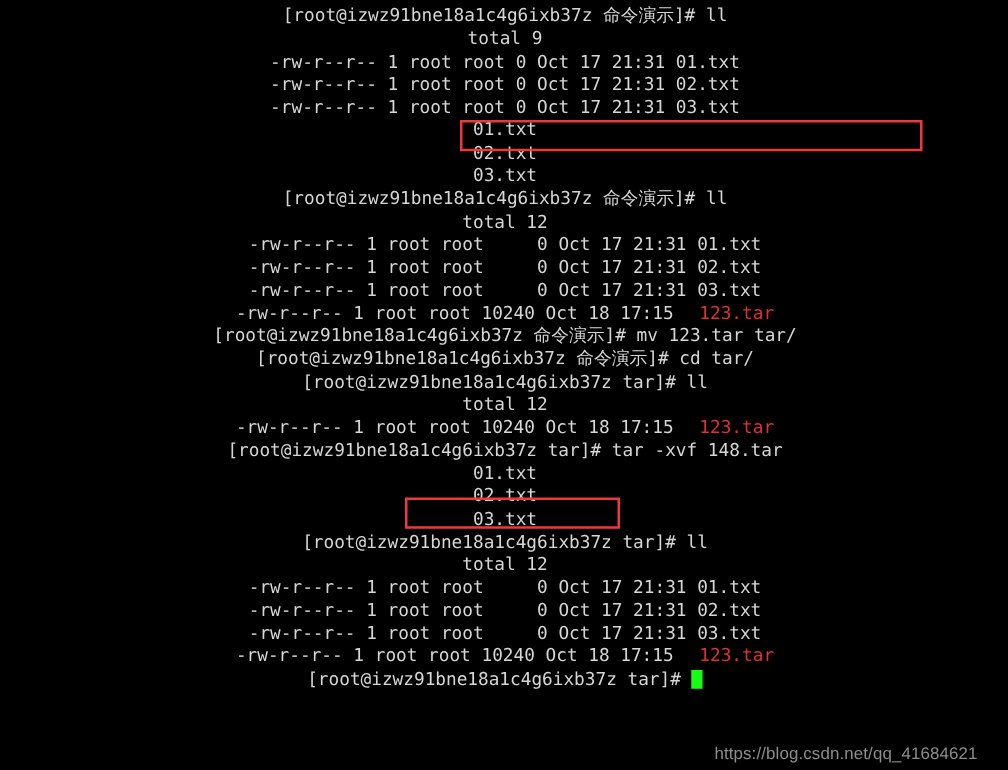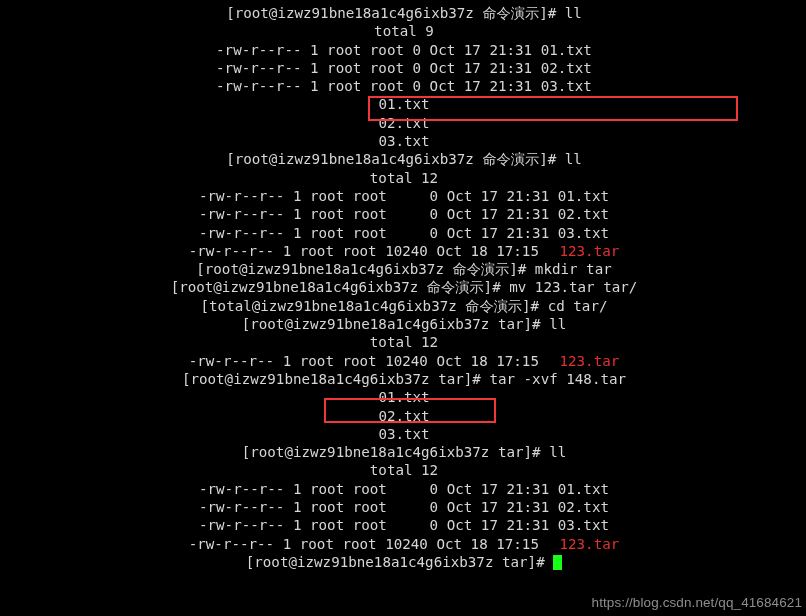--- a/index.html
+++ b/index.html
@@ -42,21 +42,21 @@
     vertical-align: -3px;
   }
   .hl-box {
     position: absolute;
     border: 2px solid #f0383a;
     box-sizing: border-box;
     pointer-events: none;
   }
   #watermark {
     position: absolute;
-    right: 4px;
+    right: 24px;
     bottom: 6px;
     color: #8d8d8d;
     font-family: "Liberation Sans", "DejaVu Sans", sans-serif;
     font-size: 13.5px;
     letter-spacing: 0.1px;
     white-space: nowrap;
   }
 </style>
 </head>
 <body>
@@ -70,23 +70,22 @@
       <div class="line"><span class="seg c-default">-rw-r--r-- 1 root root 0 Oct 17 21:31 03.txt</span></div>
       <div class="line"><span class="seg c-default">01.txt</span></div>
       <div class="line"><span class="seg c-default">02.txt</span></div>
       <div class="line"><span class="seg c-default">03.txt</span></div>
       <div class="line"><span class="seg c-default">[root@izwz91bne18a1c4g6ixb37z 命令演示]# ll</span></div>
       <div class="line"><span class="seg c-default">total 12</span></div>
       <div class="line"><span class="seg c-default">-rw-r--r-- 1 root root     0 Oct 17 21:31 01.txt</span></div>
       <div class="line"><span class="seg c-default">-rw-r--r-- 1 root root     0 Oct 17 21:31 02.txt</span></div>
       <div class="line"><span class="seg c-default">-rw-r--r-- 1 root root     0 Oct 17 21:31 03.txt</span></div>
       <div class="line"><span class="seg c-default">-rw-r--r-- 1 root root 10240 Oct 18 17:15 </span><span class="seg c-archive">123.tar</span></div>
-      <div class="line"><span class="seg c-default">[root@izwz91bne18a1c4g6ixb37z 命令演示]# mkdir tar</span></div>
       <div class="line"><span class="seg c-default">[root@izwz91bne18a1c4g6ixb37z 命令演示]# mv 123.tar tar/</span></div>
-      <div class="line"><span class="seg c-default">[total@izwz91bne18a1c4g6ixb37z 命令演示]# cd tar/</span></div>
+      <div class="line"><span class="seg c-default">[root@izwz91bne18a1c4g6ixb37z 命令演示]# cd tar/</span></div>
       <div class="line"><span class="seg c-default">[root@izwz91bne18a1c4g6ixb37z tar]# ll</span></div>
       <div class="line"><span class="seg c-default">total 12</span></div>
       <div class="line"><span class="seg c-default">-rw-r--r-- 1 root root 10240 Oct 18 17:15 </span><span class="seg c-archive">123.tar</span></div>
       <div class="line"><span class="seg c-default">[root@izwz91bne18a1c4g6ixb37z tar]# </span><span class="seg c-default">tar -xvf 148.tar</span></div>
       <div class="line"><span class="seg c-default">01.txt</span></div>
       <div class="line"><span class="seg c-default">02.txt</span></div>
       <div class="line"><span class="seg c-default">03.txt</span></div>
       <div class="line"><span class="seg c-default">[root@izwz91bne18a1c4g6ixb37z tar]# ll</span></div>
       <div class="line"><span class="seg c-default">total 12</span></div>
       <div class="line"><span class="seg c-default">-rw-r--r-- 1 root root     0 Oct 17 21:31 01.txt</span></div>

